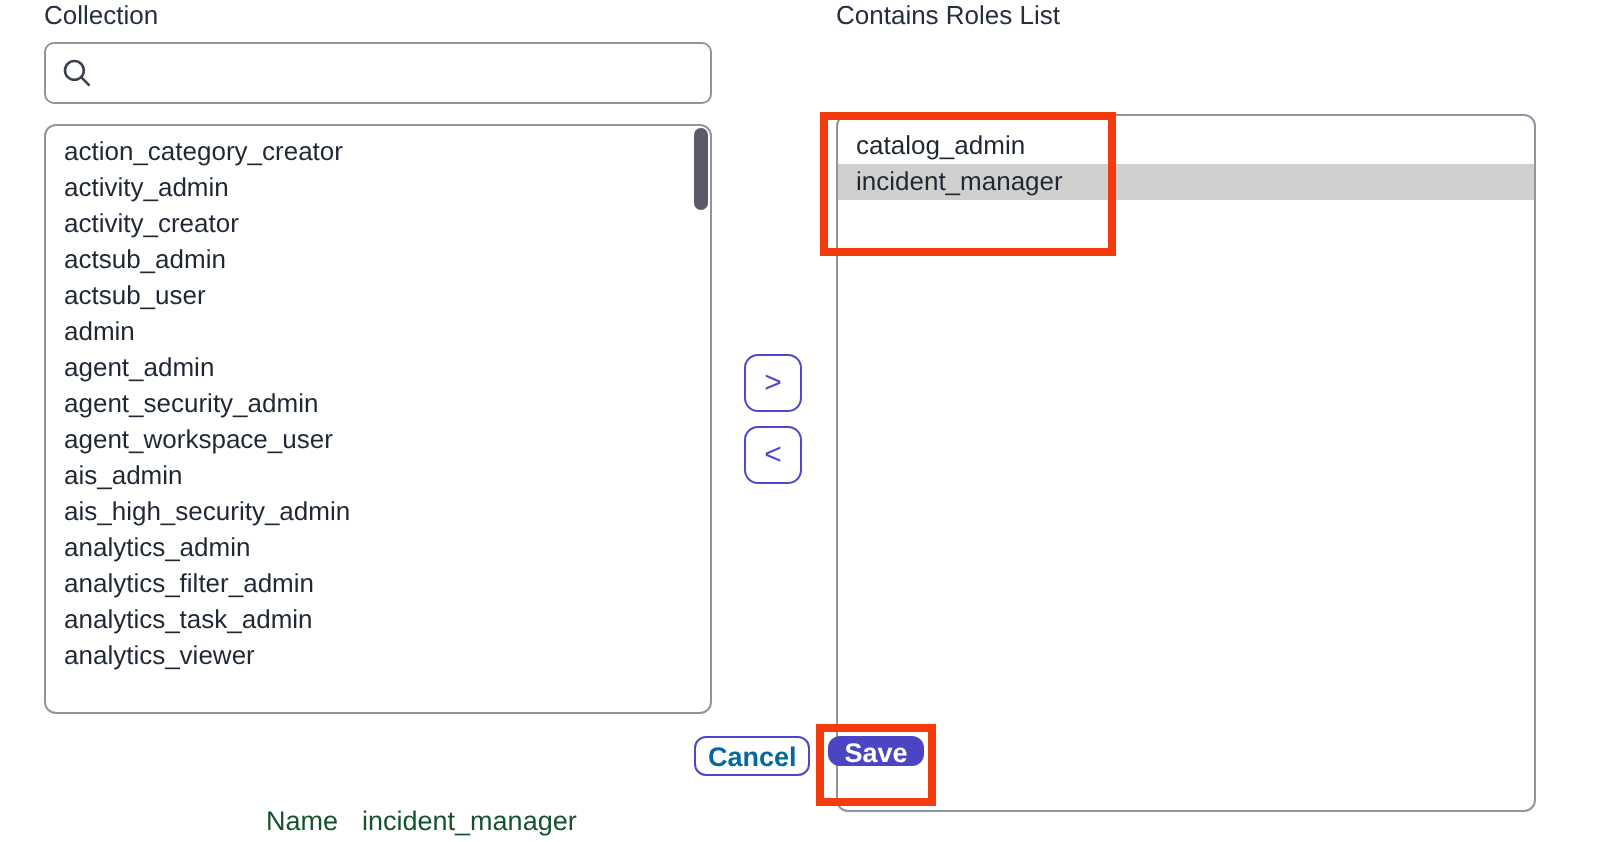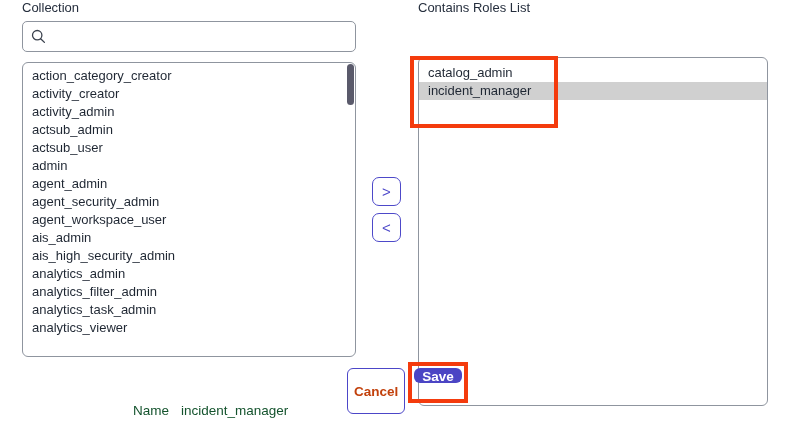--- a/index.html
+++ b/index.html
@@ -93,26 +93,26 @@
     align-items: center;
     justify-content: center;
     padding: 0;
     cursor: pointer;
   }
   .move-right { top: 177px; }
   .move-left  { top: 213px; }
   .cancel-btn {
     position: absolute;
     left: 347px; top: 368px;
-    width: 58px; height: 46px;
+    width: 58px; height: 20px;
     box-sizing: border-box;
     background: #ffffff;
     border: 1.5px solid #4c46c8;
     border-radius: 6px;
-    color: #c2410c;
+    color: #0369a1;
     font-family: "Liberation Sans", sans-serif;
     font-size: 13.5px;
     font-weight: bold;
     cursor: pointer;
   }
   .save-btn {
     position: absolute;
     left: 414px; top: 368px;
     width: 48px; height: 15px;
     box-sizing: border-box;
@@ -154,22 +154,22 @@
     <svg class="search-icon" width="15" height="15" viewBox="0 0 15 15">
       <circle cx="6.2" cy="6.2" r="4.7" fill="none" stroke="#3a414d" stroke-width="1.3"></circle>
       <line x1="9.7" y1="9.7" x2="13.4" y2="13.4" stroke="#3a414d" stroke-width="1.3" stroke-linecap="round"></line>
     </svg>
     <input class="search-input" type="text" value="" style="">
   </div>
 
   <div class="listbox collection-list">
 
   <div class="list-item">action_category_creator</div>
+      <div class="list-item">activity_admin</div>
       <div class="list-item">activity_creator</div>
-      <div class="list-item">activity_admin</div>
       <div class="list-item">actsub_admin</div>
       <div class="list-item">actsub_user</div>
       <div class="list-item">admin</div>
       <div class="list-item">agent_admin</div>
       <div class="list-item">agent_security_admin</div>
       <div class="list-item">agent_workspace_user</div>
       <div class="list-item">ais_admin</div>
       <div class="list-item">ais_high_security_admin</div>
       <div class="list-item">analytics_admin</div>
       <div class="list-item">analytics_filter_admin</div>

